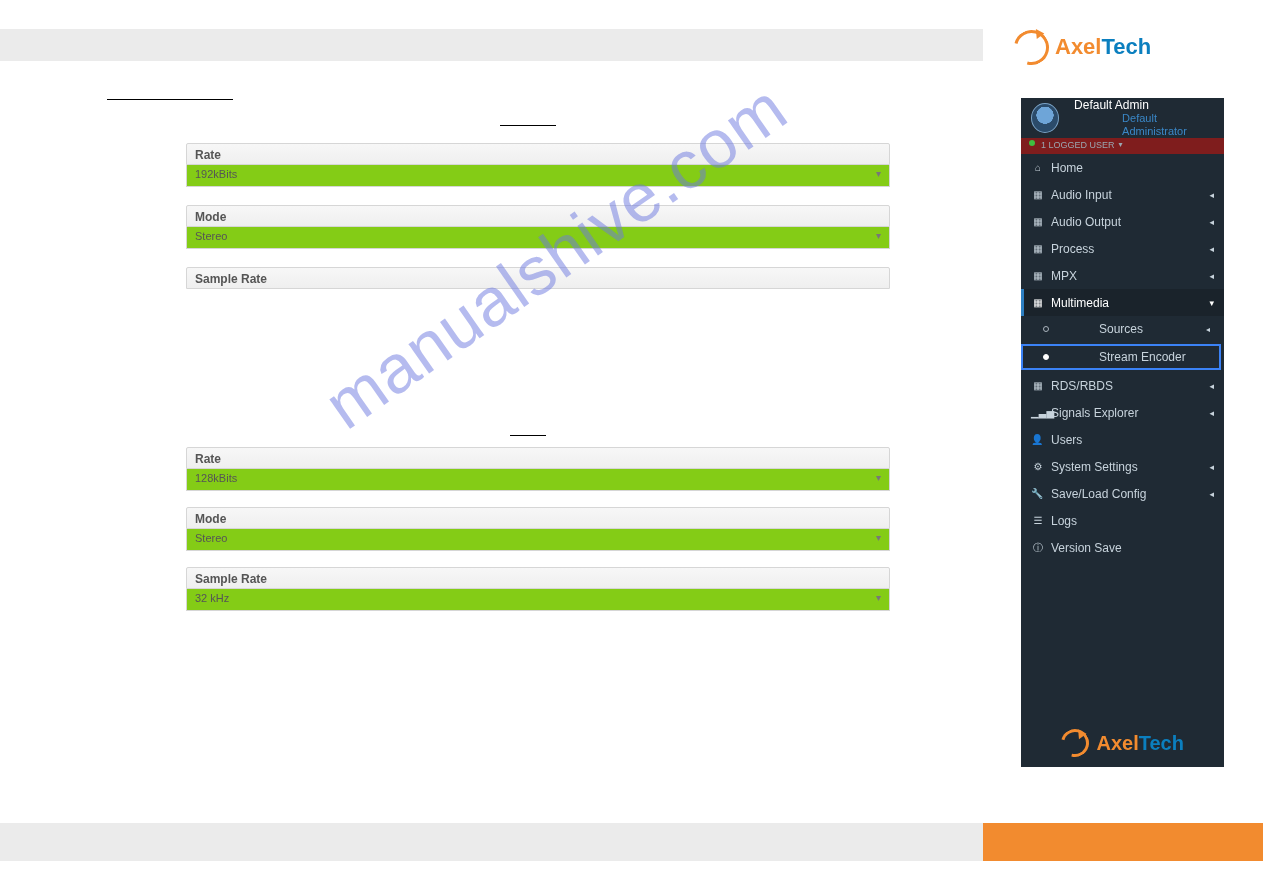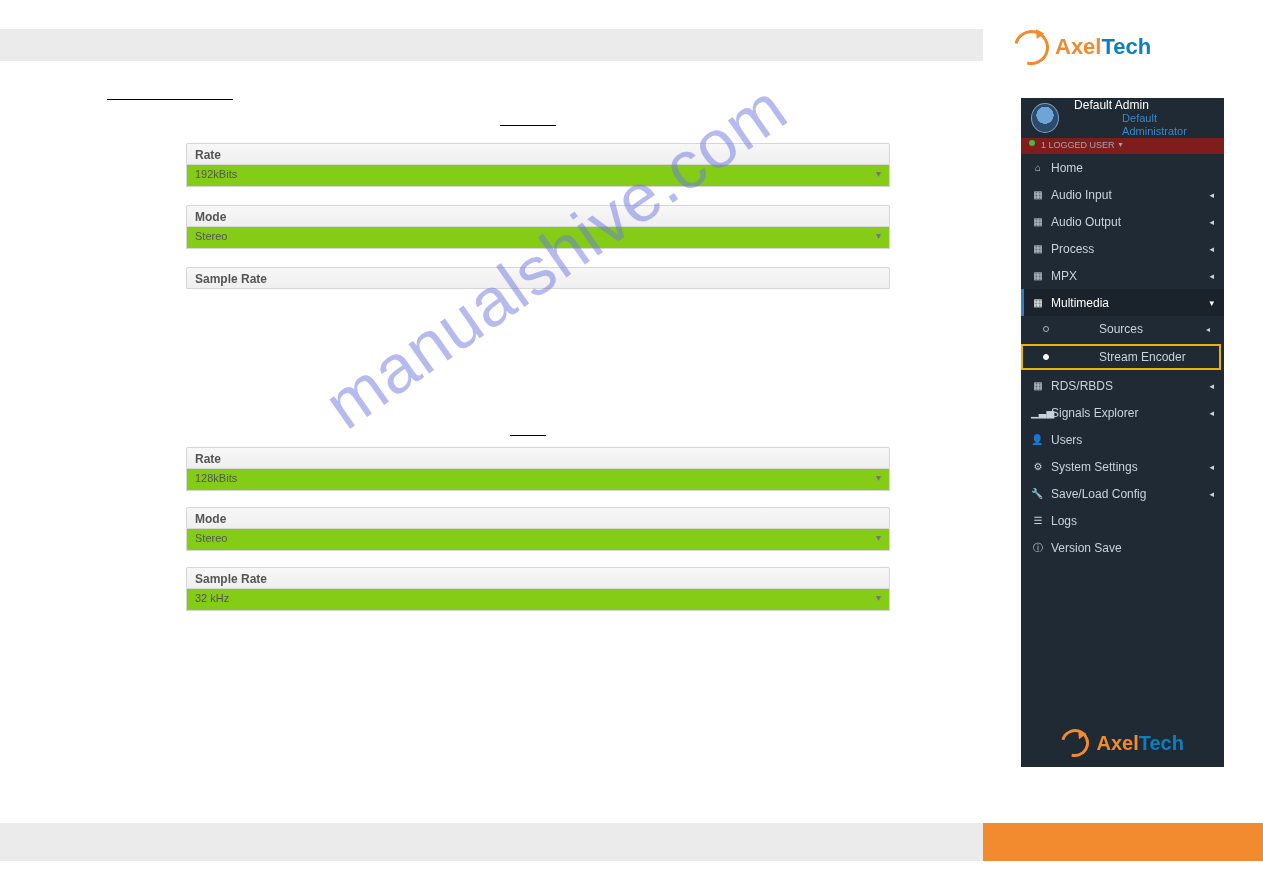--- a/index.html
+++ b/index.html
@@ -109,21 +109,21 @@
   .sb-item .right-caret { position:absolute; right:10px; font-size:9px;}
   .sb-item.active { background:#1a232b; color:#fff;}
   .sb-active-stripe {
     position:absolute; left:0; top:0; width:3px; height:27px; background:#2d7fc1;
   }
   .sb-sub { padding-left: 22px; height:26px; display:flex; align-items:center; font-size:12px; position:relative;gap:40px;}
   .sb-sub .bul { width:6px;height:6px;border-radius:50%;border:1.5px solid #aab4bd;margin-right:10px;display:inline-block;}
   .sb-sub .bul.filled { background:#fff; border-color:#fff;}
   .sb-sub .right-caret { position:absolute; right:14px; font-size:8px; }
   .sb-sub.highlight {
-    border: 2px solid #eab308;
+    border: 2px solid #3b82f6;
     padding-left:20px;
     margin: 2px 3px 2px 0;
   }
   .sb-sub.highlight .bul.filled { background:#fff; }
 
   .sb-logo-bottom {
     position:absolute; bottom:10px; left:0; width:100%; text-align:center;
   }
   .sb-logo-bottom .axel-arc { margin:0 auto; display:inline-block; vertical-align:middle; width:28px;height:28px;border-width:3px;}
   .sb-logo-bottom .axel-text { display:inline-block; vertical-align:middle; font-size:20px; margin-left:4px;}

